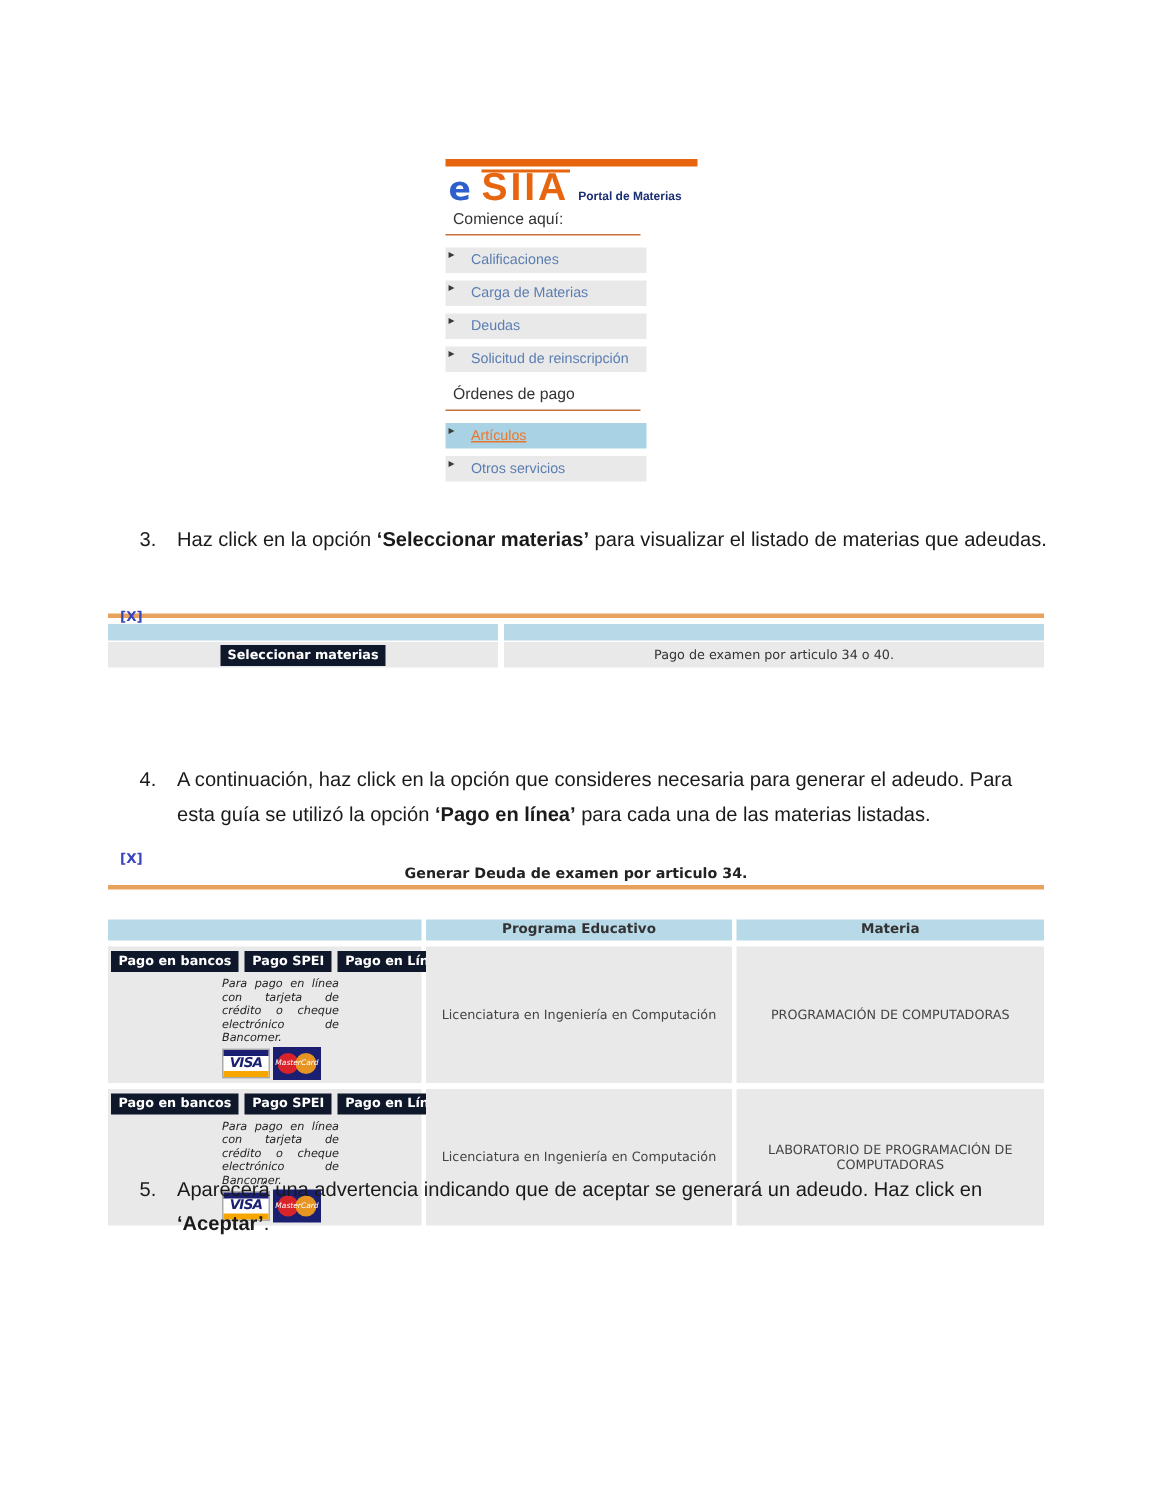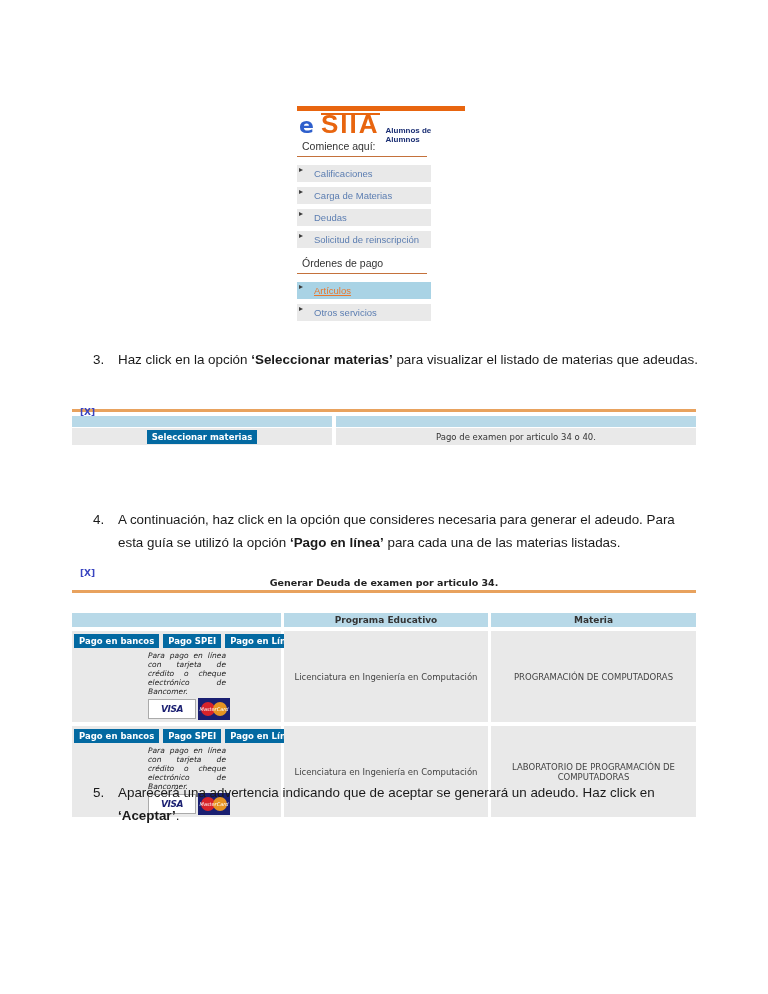--- a/index.html
+++ b/index.html
@@ -31,54 +31,54 @@
   .close-link { position:absolute; left:8px; top:0; font-size:9px; color:#3A45C0; font-weight:bold; cursor:pointer; }
   .shot-title { text-align:center; font-size:9.5px; font-weight:bold; color:#222; padding-top:9px; }
   .shot-rule { height:3px; background:#E8A25E; margin-top:2px; }
 
   .t1 { margin-top:4px; }
   .t1-header, .t1-body { display:flex; gap:4px; }
   .t1-header .hcell { height:11px; background:#B8D9E8; }
   .c1 { width:260px; } .c2 { width:360px; }
   .t1-body { margin-top:1px; }
   .t1-body .bcell { height:17px; background:#E9E9E9; display:flex; align-items:center; justify-content:center; }
-  .btn-orange { background:#0369a1; color:#fff; font-weight:bold; font-size:8.5px; padding:2px 5px; border:none; white-space:nowrap; cursor:pointer; font-family:"DejaVu Sans",sans-serif; }
+  .btn-orange { background:#0f172a; color:#fff; font-weight:bold; font-size:8.5px; padding:2px 5px; border:none; white-space:nowrap; cursor:pointer; font-family:"DejaVu Sans",sans-serif; }
   .t1-desc { font-size:8.5px; color:#333; }
 
   .t2 { margin-top:20px; }
   .t2-header { display:flex; gap:3px; }
   .t2-header .hcell { height:14px; background:#B8D9E8; display:flex; align-items:center; justify-content:center; font-size:9px; font-weight:bold; color:#333; }
   .k1 { width:209px; } .k2 { width:204px; } .k3 { width:205px; }
   .t2-row { display:flex; gap:3px; margin-top:4px; }
   .t2-row .rcell { background:#E9E9E9; }
   .row-a .rcell { min-height:63px; } .row-b .rcell { min-height:72px; }
   .cell-center { display:flex; align-items:center; justify-content:center; text-align:center; font-size:8.5px; color:#444; padding:2px 8px; }
   .pay-cell { padding:2px 2px; }
   .pay-buttons { display:flex; gap:4px; padding-top:1px; }
   .pay-buttons .btn-linea { margin-left:auto; margin-right:2px; }
   .pay-note { margin-left:74px; width:78px; font-size:7.5px; font-style:italic; color:#222; line-height:9px; margin-top:3px; text-align:justify; }
   .pay-cards { margin-left:74px; margin-top:2px; display:flex; gap:2px; align-items:center; }
-  .visa-logo { width:48px; height:20px; background:#fff; border:1px solid #aaa; display:flex; flex-direction:row; }
+  .visa-logo { width:32px; height:20px; background:#fff; border:1px solid #aaa; display:flex; flex-direction:column; }
   .visa-top { height:4px; background:#1A1F71; }
   .visa-mid { flex:1; display:flex; align-items:center; justify-content:center; color:#1A1F71; font-weight:bold; font-style:italic; font-size:9px; letter-spacing:-0.5px; }
   .visa-bot { height:4px; background:#F7A600; }
   .mc-logo { width:32px; height:22px; background:#1A1F71; position:relative; overflow:hidden; }
   .mc-red { position:absolute; left:3px; top:4px; width:14px; height:14px; border-radius:50%; background:#D8232A; }
   .mc-orange { position:absolute; right:3px; top:4px; width:14px; height:14px; border-radius:50%; background:#F79E1B; opacity:.92; }
   .mc-text { position:absolute; left:0; right:0; top:8px; text-align:center; color:#fff; font-size:5px; font-style:italic; white-space:nowrap; }
 </style>
 </head>
 <body>
 
 <div class="sidebar">
   <div class="logo-bar"></div>
   <div class="logo-row">
     <span class="logo-e">e</span>
     <span class="logo-siia">SIIA</span>
-    <span class="logo-tagline">Alumnos de Alumnos</span>
+    <span class="logo-tagline">Portal de Materias</span>
   </div>
   <div class="section-label">Comience aquí:</div>
 
   <div class="menu-item">
     <span class="bullet">▸</span>
     <span class="mlabel">Calificaciones</span>
   </div>
   <div class="menu-item">
     <span class="bullet">▸</span>
     <span class="mlabel">Carga de Materias</span>

